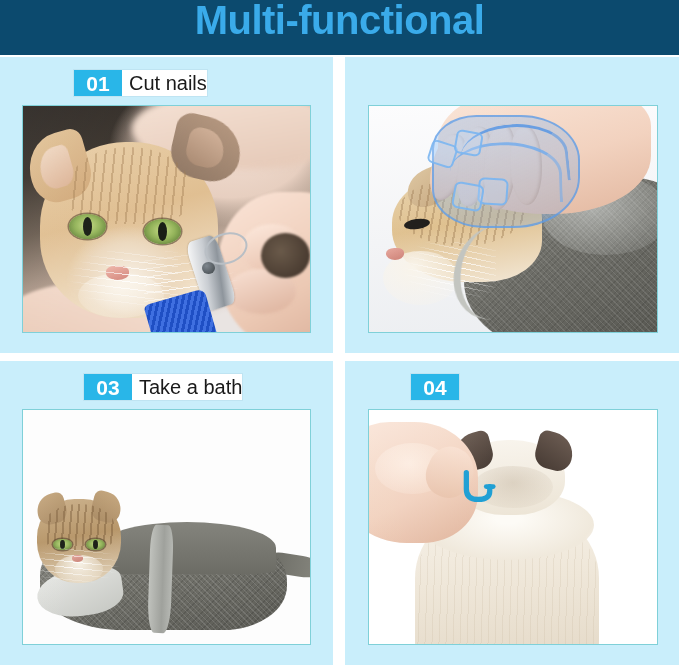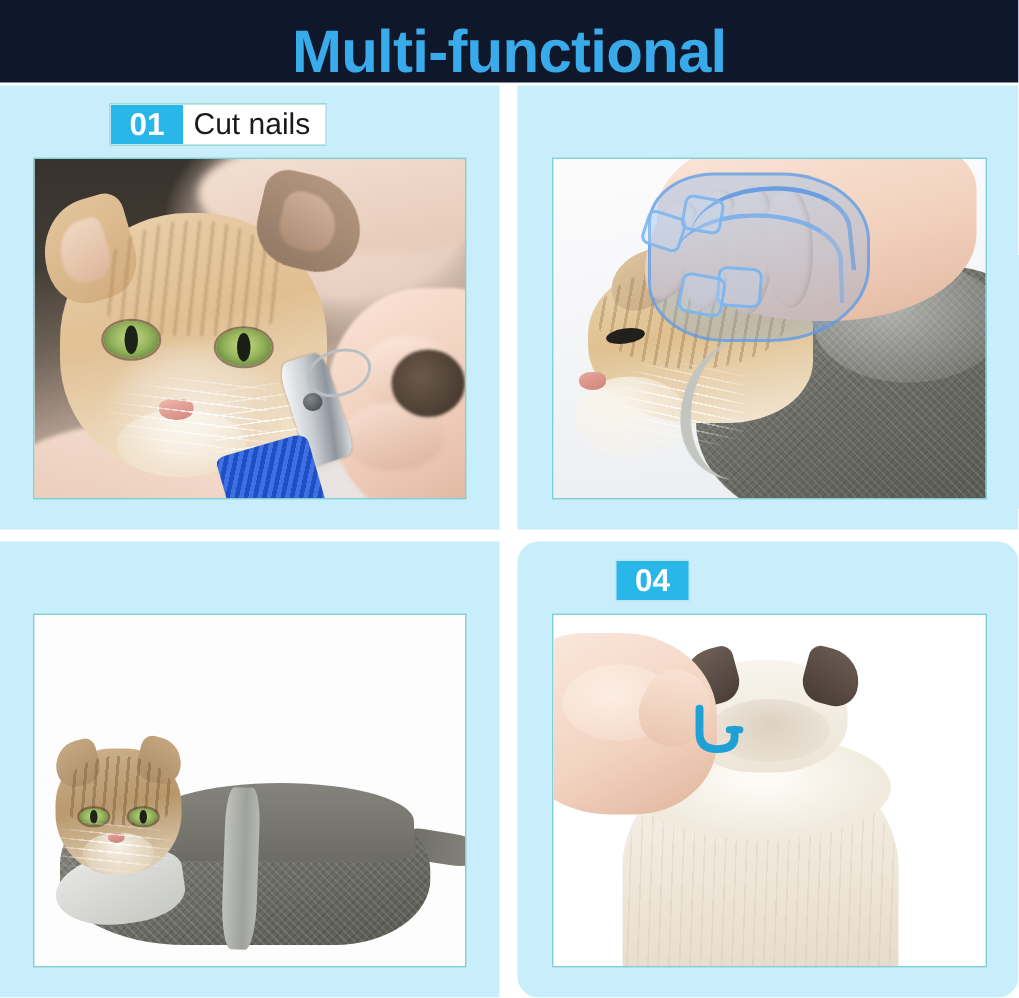--- a/index.html
+++ b/index.html
@@ -23,43 +23,43 @@
     background: #ffffff;
   }
 
   
   .title-bar {
     position: absolute;
     left: 0; top: 0;
     width: 679px;
     height: 55px;
     display: flex;
-    align-items: flex-end;
+    align-items: flex-start;
     justify-content: center;
-    background: #0f172a;
+    background: #0c4a6e;
   }
   .title-text {
     font-size: 40px;
     font-weight: bold;
     color: #3aabea;
     letter-spacing: -0.5px;
     line-height: 1;
     white-space: nowrap;
   }
 
   
   .panel {
     position: absolute;
     background: #c9eefb;
     box-sizing: border-box;
   }
   .panel-tl { left: 0;   top: 57px;  width: 333px; height: 296px; }
   .panel-tr { left: 345px; top: 57px;  width: 334px; height: 296px; }
   .panel-bl { left: 0;   top: 361px; width: 333px; height: 304px; }
-  .panel-br { left: 345px; top: 361px; width: 334px; height: 304px; border-radius: 14px; }
+  .panel-br { left: 345px; top: 361px; width: 334px; height: 304px; }
 
   
   .caption {
     position: absolute;
     top: 12px;
     height: 28px;
     display: flex;
     align-items: stretch;
     border: 1px solid #bfe4f2;
     box-sizing: border-box;
@@ -78,21 +78,21 @@
     letter-spacing: 0px;
     line-height: 1;
   }
   .cap-label {
     background: #ffffff;
     color: #1a1a1a;
     font-size: 20px;
     font-weight: normal;
     display: flex;
     align-items: center;
-    padding: 0 10px 0 7px;
+    padding: 0 0 0 7px;
     white-space: nowrap;
     line-height: 1;
   }
 
   
   .photo {
     position: absolute;
     border: 1px solid #7fd0d8;
     box-sizing: border-box;
     overflow: hidden;
@@ -579,20 +579,24 @@
         <div class="sh p2-ring p2-r2"></div>
         <div class="sh p2-ring p2-r3"></div>
         <div class="sh p2-ring p2-r4"></div>
         <div class="sh gloss"></div>
       </div>
     </div>
   </div>
 
   <div class="panel panel-bl">
 
+    <div class="caption" style="left: 83px;">
+      <div class="cap-num">03</div>
+      <div class="cap-label">Take a bath</div>
+    </div>
 
     <div class="photo" style="left:22px; top:48px; width:289px; height:236px;">
       <div class="scene">
         <div class="sh p3-bg"></div>
         <div class="sh p3-tail"></div>
         <div class="sh p3-bag"></div>
         <div class="sh p3-bag-top"></div>
         <div class="sh p3-strap"></div>
         <div class="sh p3-collar"></div>
         <div class="sh p3-head"></div>

